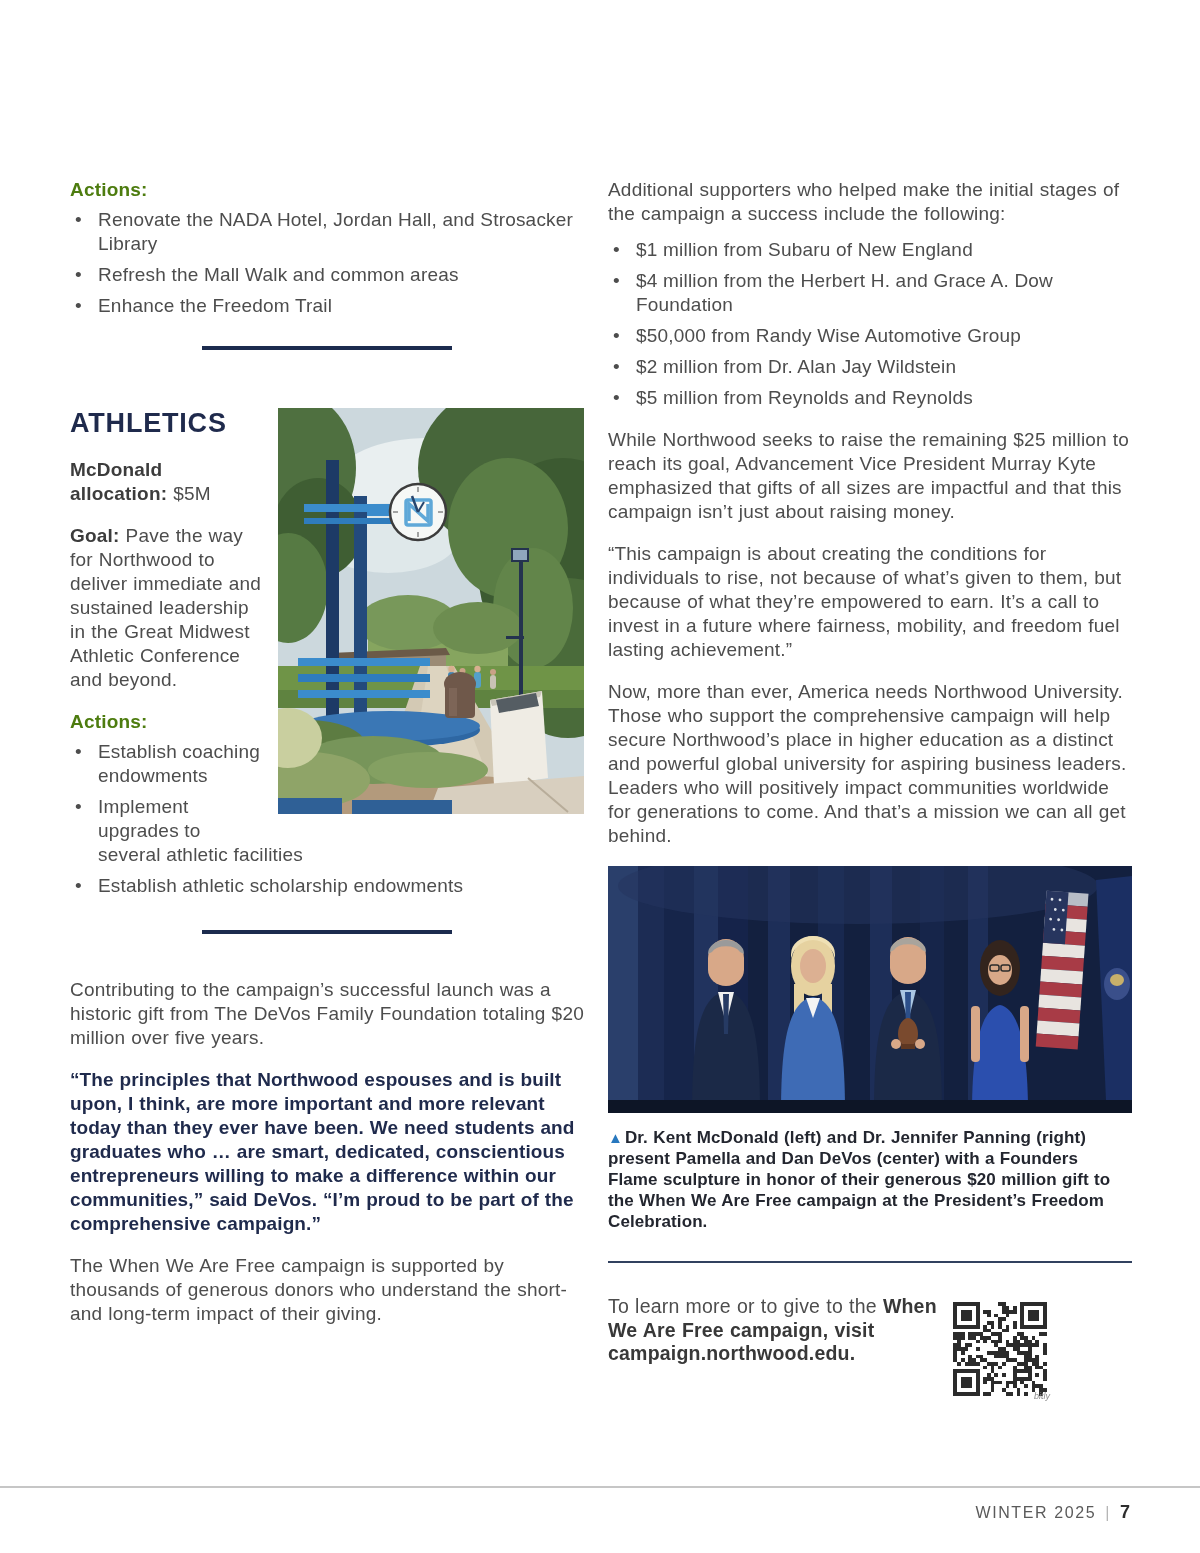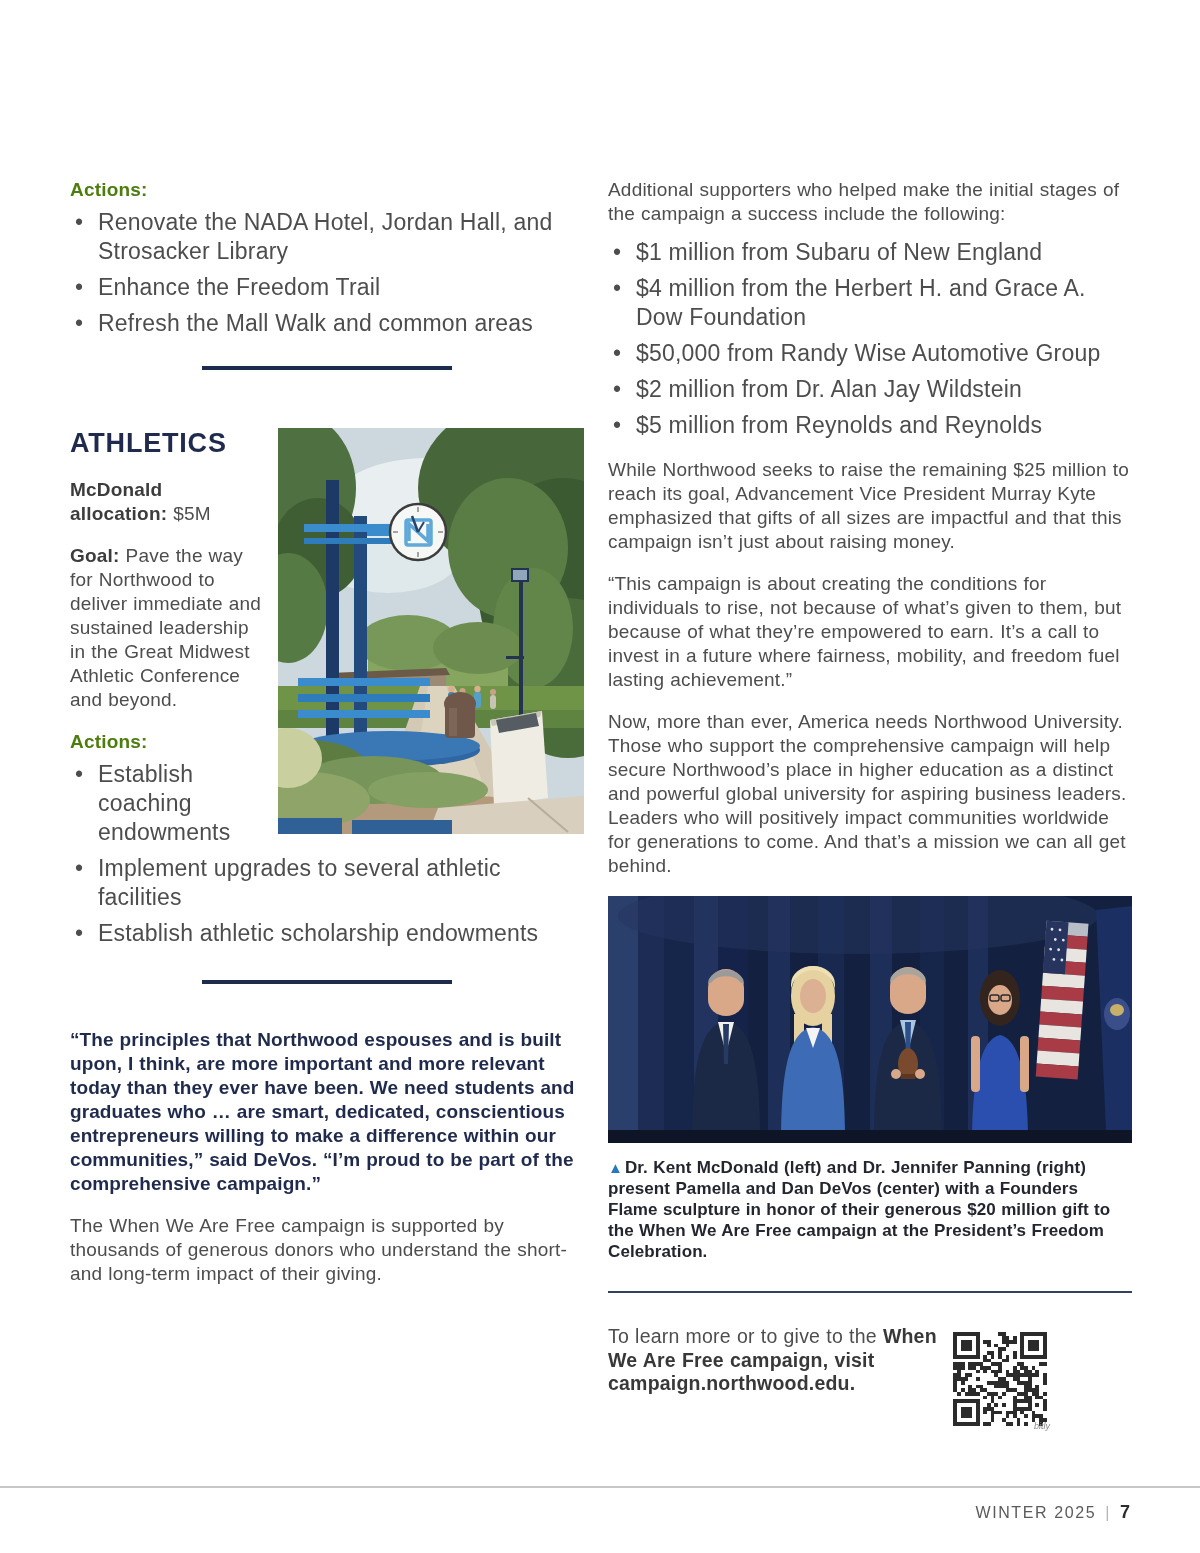--- a/index.html
+++ b/index.html
@@ -8,21 +8,21 @@
     font-family:"Liberation Sans", sans-serif;color:#4d4d4d;overflow:hidden;
   }
   .col{position:absolute;top:178px;}
   .col-left{left:70px;width:514px;}
   .col-right{left:608px;width:524px;}
 
   p{margin:0 0 18px 0;font-size:19px;line-height:24px;letter-spacing:.2px;word-spacing:.5px;}
   .mini-head{font-size:19px;line-height:24px;font-weight:bold;color:#4d7c0f;margin:0 0 6px 0;letter-spacing:.2px;}
 
   ul.bullets{list-style:none;margin:0 0 18px 0;padding:0;}
-  ul.bullets li{position:relative;padding-left:28px;margin:0 0 7px 0;font-size:23px;line-height:29px;letter-spacing:.2px;}
+  ul.bullets li{position:relative;padding-left:28px;margin:0 0 7px 0;font-size:19px;line-height:24px;letter-spacing:.2px;}
   ul.bullets li::before{content:"\2022";position:absolute;left:5px;top:0;color:#4d4d4d;}
 
   .rule-navy{width:250px;height:4px;background:#1c2b4e;margin:0 auto;}
   .rule-1{margin:28px auto 58px auto;}
   .rule-2{margin:32px auto 44px auto;clear:both;}
 
   .h-athletics{font-size:27px;line-height:30px;font-weight:bold;color:#1f2a4c;letter-spacing:.8px;margin:0 0 20px 0;}
   .campus-photo{float:right;width:306px;height:406px;margin:0 0 12px 14px;overflow:hidden;}
   .campus-photo svg{display:block;width:100%;height:100%;}
   strong.inline-label{color:#3c3c3c;font-weight:bold;}
@@ -51,22 +51,22 @@
 </head>
 <body>
 
 <div class="page">
 
   <div class="col col-left">
 
     <h3 class="mini-head">Actions:</h3>
     <ul class="bullets">
       <li>Renovate the NADA Hotel, Jordan Hall, and Strosacker Library</li>
+      <li>Refresh the Mall Walk and common areas</li>
       <li>Enhance the Freedom Trail</li>
-      <li>Refresh the Mall Walk and common areas</li>
     </ul>
 
     <div class="rule-navy rule-1"></div>
 
     <section>
       <div class="campus-photo">
         <svg viewBox="0 0 306 406" preserveAspectRatio="none" aria-hidden="true">
 
           <rect x="0" y="0" width="306" height="406" fill="#ccd8dd"></rect>
           <ellipse cx="150" cy="70" rx="90" ry="40" fill="#e9eff0"></ellipse>
@@ -166,20 +166,21 @@
       <h3 class="mini-head">Actions:</h3>
       <ul class="bullets">
         <li>Establish coaching endowments</li>
         <li>Implement upgrades to several athletic facilities</li>
         <li>Establish athletic scholarship endowments</li>
       </ul>
     </section>
 
     <div class="rule-navy rule-2"></div>
 
+    <p>Contributing to the campaign’s successful launch was a historic gift from The DeVos Family Foundation totaling $20 million over five years.</p>
     <p class="quote">“The principles that Northwood espouses and is built upon, I think, are more important and more relevant today than they ever have been. We need students and graduates who … are smart, dedicated, conscientious entrepreneurs willing to make a difference within our communities,” said DeVos. “I’m proud to be part of the comprehensive campaign.”</p>
     <p>The When We Are Free campaign is supported by thousands of generous donors who understand the short- and long-term impact of their giving.</p>
   </div>
 
   <div class="col col-right">
 
     <p class="intro-para">Additional supporters who helped make the initial stages of the campaign a success include the following:</p>
     <ul class="bullets">
       <li>$1 million from Subaru of New England</li>
       <li>$4 million from the Herbert H. and Grace A. Dow Foundation</li>

